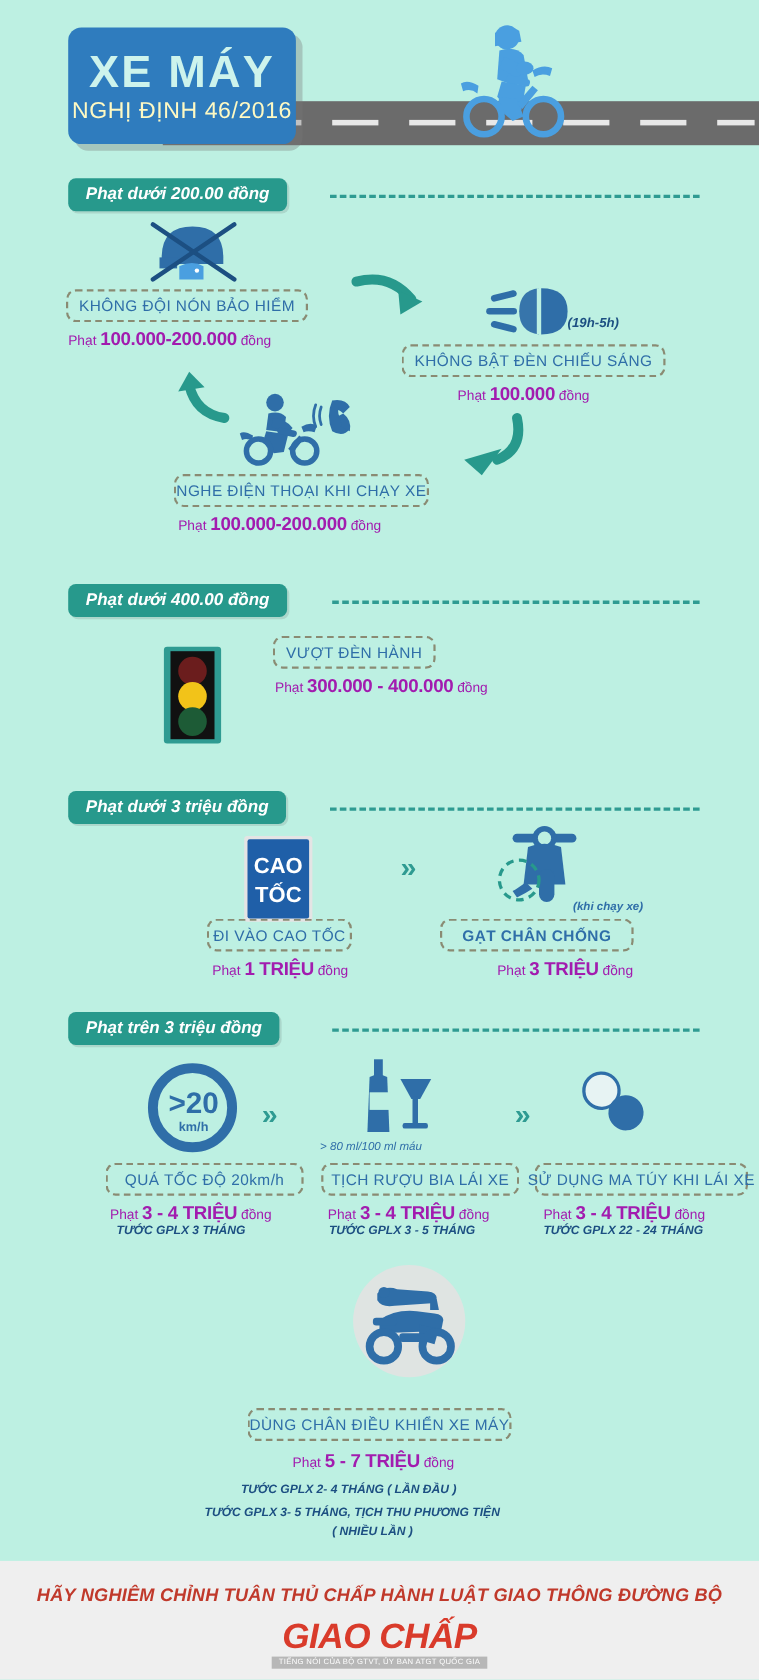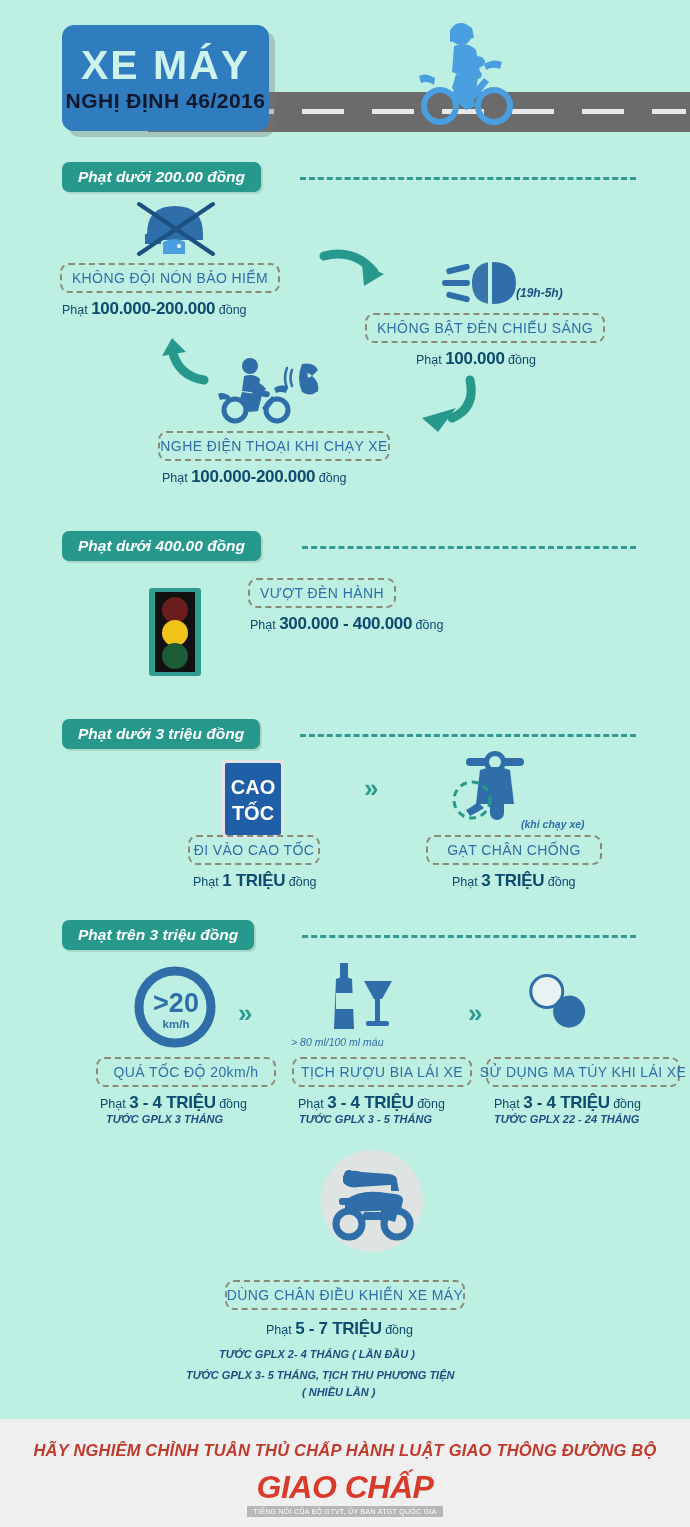--- a/index.html
+++ b/index.html
@@ -49,23 +49,23 @@
   }
   .title-main {
     color: #cdf3ec;
     font-size: 41px;
     font-weight: bold;
     letter-spacing: 2px;
     line-height: 1;
     margin-bottom: 4px;
   }
   .title-sub {
-    color: #0f172a;
+    color: #fef9c3;
     font-size: 21px;
-    font-weight: bold;
+    font-weight: normal;
     letter-spacing: 0.5px;
     line-height: 1;
   }
 
   
   .sec-pill {
     position: absolute;
     height: 30px;
     background: #27998c;
     border-radius: 7px;
@@ -99,21 +99,21 @@
     justify-content: center;
     white-space: nowrap;
     padding: 0 10px;
     height: 30px;
   }
 
   
   .fine {
     position: absolute;
     white-space: nowrap;
-    color: #0c4a6e;
+    color: #a21caf;
     font-size: 12.5px;
     text-align: center;
   }
   .fine b {
     font-size: 17px;
     font-weight: bold;
     letter-spacing: -0.3px;
   }
   .note {
     position: absolute;
@@ -386,21 +386,21 @@
 
   <div class="tiny-note" style="left:521px; top:818px; font-weight:bold;">(khi chạy xe)</div>
 
   <div class="label-box" style="left:188px; top:835px; width:132px;">ĐI VÀO CAO TỐC</div>
   <div class="fine" style="left:193px; top:871px;">
     <span>Phạt</span>
     <b>1 TRIỆU</b>
     <span>đồng</span>
   </div>
 
-  <div class="label-box" style="left:426px; top:835px; width:176px;">GẠT CHÂN CHỐNG</div>
+  <div class="label-box" style="left:400px; top:835px; width:176px;font-weight:bold;">GẠT CHÂN CHỐNG</div>
   <div class="fine" style="left:452px; top:871px;">
     <span>Phạt</span>
     <b>3 TRIỆU</b>
     <span>đồng</span>
   </div>
 
   <div class="sec-pill" style="left:62px; top:920px;">Phạt trên 3 triệu đồng</div>
   <div class="sec-dash" style="left:302px; top:935px; width:334px;"></div>
 
   <div style="position:absolute; left:130px; top:965px; width:90px; height:88px;">

